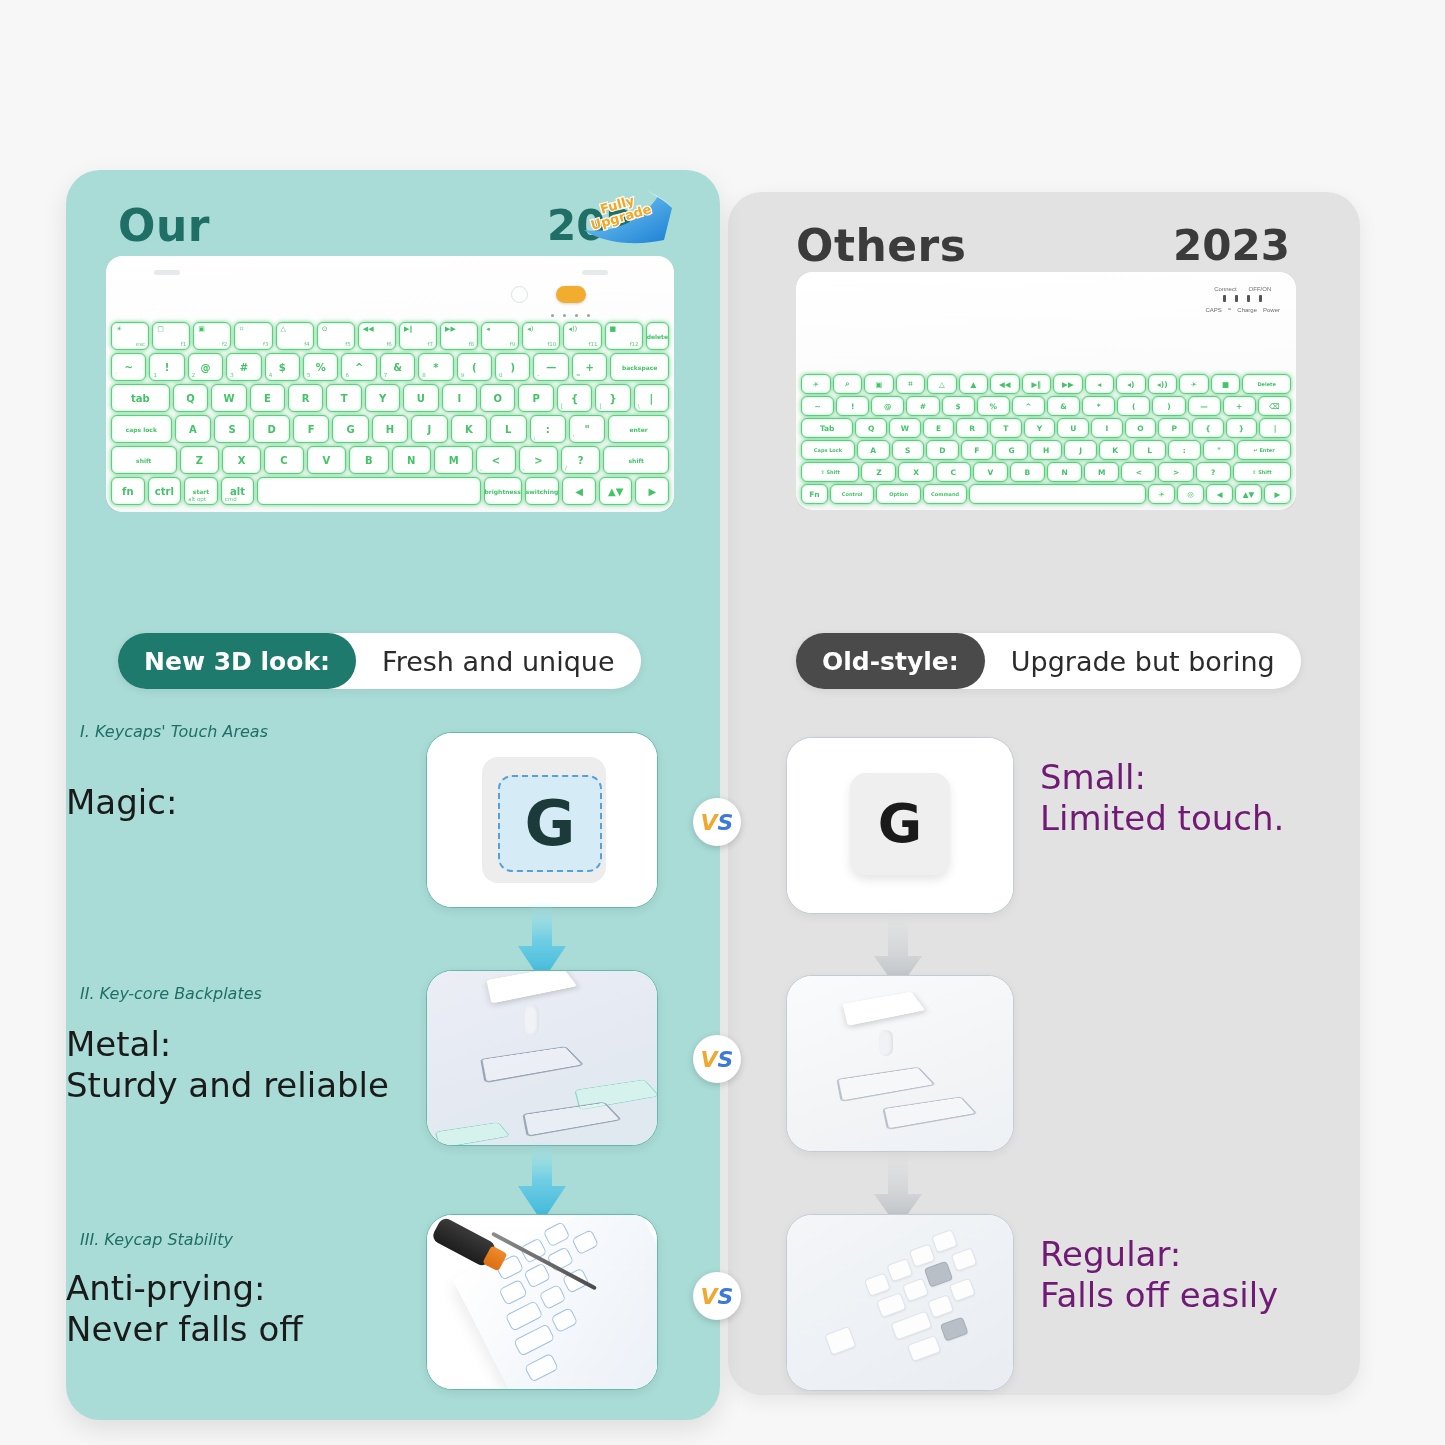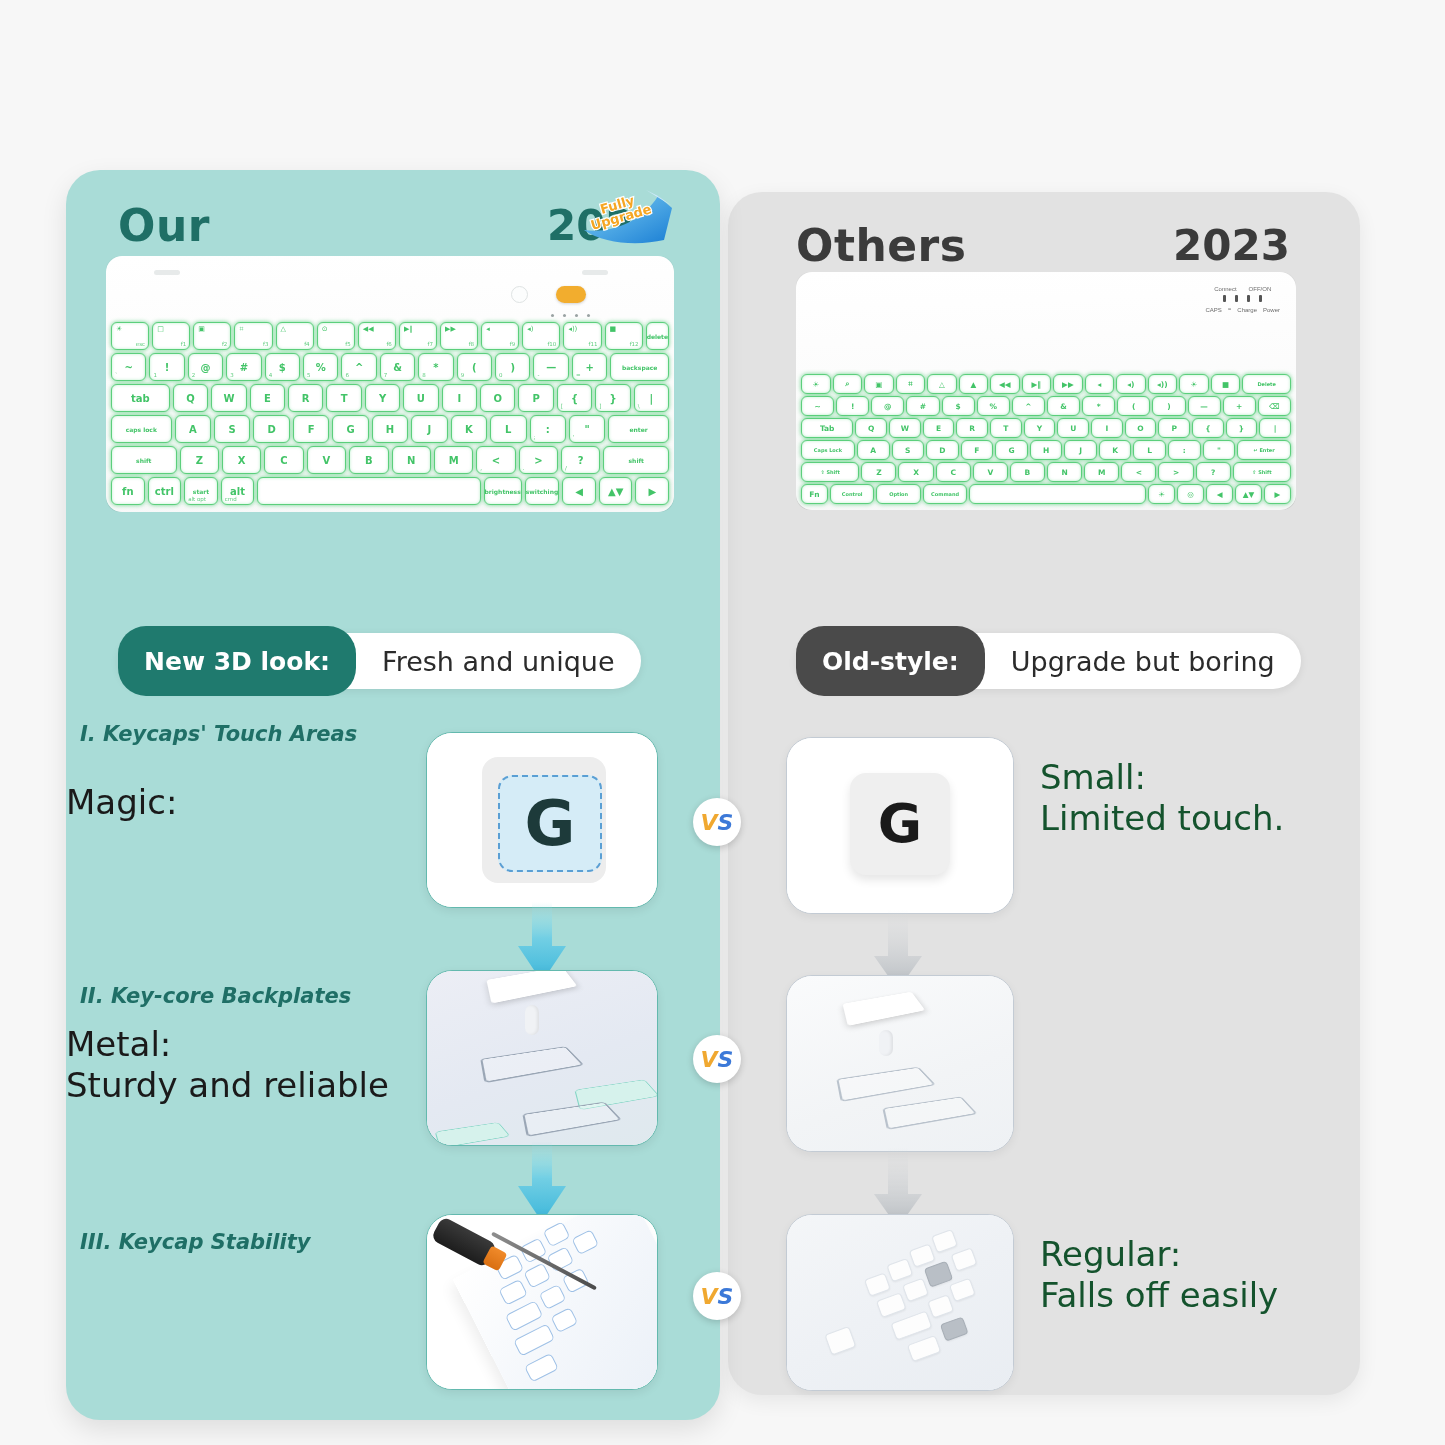--- a/index.html
+++ b/index.html
@@ -121,45 +121,45 @@
   .ind-dots { position: absolute; display: flex; gap: 9px; }
   .ind-dots i { width: 3px; height: 3px; border-radius: 50%; background: #9aa3a3; display: block; }
 
   
   .style-badge {
     position: absolute; height: 56px; border-radius: 28px;
     background: #fff; display: flex; align-items: center;
     box-shadow: 0 2px 8px rgba(0,0,0,.08);
   }
   .style-badge .tag {
-    height: 70px; border-radius: 28px; display: flex; align-items: center;
+    height: 56px; border-radius: 28px; display: flex; align-items: center;
     padding: 7px 26px; font-size: 25px; font-weight: 700; color: #fff;
     font-family: "DejaVu Sans", sans-serif; white-space: nowrap;
   }
   .style-badge .tag.teal { background: #1f7a6e; }
   .style-badge .tag.dark { background: #4a4a4a; }
   .style-badge .desc {
     padding: 0 26px; font-size: 27px; color: #2b2b2b; white-space: nowrap;
     font-family: "DejaVu Sans", sans-serif;
   }
 
   
   .sec-label {
-    position: absolute; font-style: italic; font-weight: 700;
-    font-size: 21px; color: #1f6f66;
+    position: absolute; font-style: italic; font-weight: 400;
+    font-size: 16px; color: #1f6f66;
     font-family: "DejaVu Sans", sans-serif;
   }
   .feat-text-left {
     position: absolute; line-height: 1.22;
     font-size: 34px; color: #1a1a1a;
     font-family: "DejaVu Sans", sans-serif;
   }
   .feat-text-right {
     position: absolute; text-align: left; line-height: 1.22;
-    font-size: 34px; color: #14532d;
+    font-size: 34px; color: #701a75;
     font-family: "DejaVu Sans", sans-serif;
   }
 
   .thumb {
     position: absolute; border-radius: 26px; overflow: hidden;
     background: #fff;
   }
   .thumb.ours { border: 1.5px solid #63b9ae; box-shadow: 0 3px 10px rgba(0,0,0,.08); }
   .thumb.theirs { border: 1.5px solid #c3cbd4; box-shadow: 0 3px 10px rgba(0,0,0,.06); }
 
@@ -953,20 +953,24 @@
       </div>
     </div>
 
     <div class="arrow-down" style="left:448px; top:972px;">
       <svg width="56" height="84" viewBox="0 0 56 84">
         <path d="M18 0 L38 0 L38 44 L52 44 L28 80 L4 44 L18 44 Z" fill="url(#tg1)"></path>
       </svg>
     </div>
 
     <div class="sec-label" style="left:14px; top:1060px;">III. Keycap Stability</div>
+    <div class="feat-text-left" style="left:0px; top:1098px; width:342px;">
+      <div>Anti-prying:</div>
+      <div>Never falls off</div>
+    </div>
     <div class="thumb ours" style="left:360px; top:1044px; width:232px; height:176px;">
       <div class="scene-pry">
         <div class="pry-kb">
           <div class="pry-key" style="left:44px; top:6px; width:24px; height:18px;"></div>
           <div class="pry-key" style="left:74px; top:2px; width:22px; height:18px;"></div>
           <div class="pry-key" style="left:102px; top:-2px; width:22px; height:18px;"></div>
           <div class="pry-key" style="left:36px; top:30px; width:24px; height:18px;"></div>
           <div class="pry-key" style="left:66px; top:26px; width:22px; height:18px;"></div>
           <div class="pry-key" style="left:94px; top:22px; width:22px; height:18px;"></div>
           <div class="pry-key" style="left:124px; top:18px; width:22px; height:18px;"></div>

